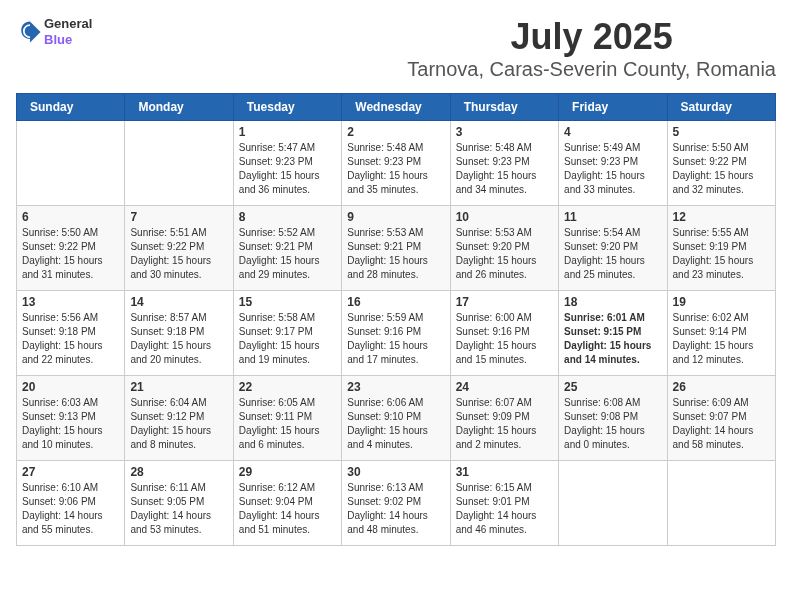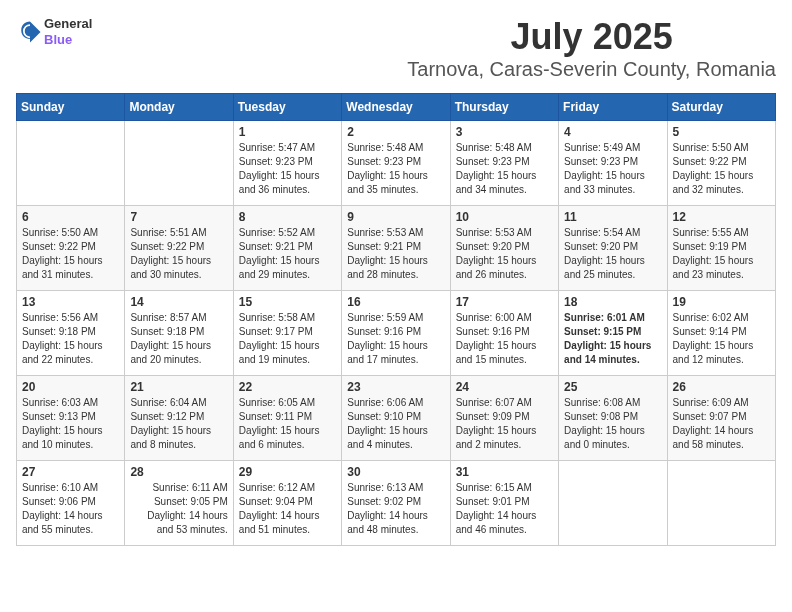--- a/index.html
+++ b/index.html
@@ -49,21 +49,21 @@
     .calendar {
       width: 100%;
       border-collapse: collapse;
       border: 1px solid #ccc;
     }
     .calendar th {
       background: #2566b0;
       color: #fff;
       font-size: 12px;
       font-weight: bold;
-      padding: 6px 4px;
+      padding: 6px 13px;
       text-align: left;
       border: 1px solid #1e55a0;
     }
     .calendar td {
       vertical-align: top;
       border: 1px solid #ccc;
       padding: 4px 5px;
       width: calc(100% / 7);
       height: 85px;
       font-size: 10.5px;
@@ -316,21 +316,21 @@
       <tr>
         <td>
           <span class="day-number">27</span>
           <div class="day-info" style="white-space: pre-line;">Sunrise: 6:10 AM
 Sunset: 9:06 PM
 Daylight: 14 hours
 and 55 minutes.</div>
         </td>
         <td>
           <span class="day-number">28</span>
-          <div class="day-info" style="white-space: pre-line; text-align: right;">Sunrise: 6:11 AM
+          <div class="day-info" style="white-space: pre-line;">Sunrise: 6:11 AM
 Sunset: 9:05 PM
 Daylight: 14 hours
 and 53 minutes.</div>
         </td>
         <td>
           <span class="day-number">29</span>
           <div class="day-info" style="white-space: pre-line;">Sunrise: 6:12 AM
 Sunset: 9:04 PM
 Daylight: 14 hours
 and 51 minutes.</div>

